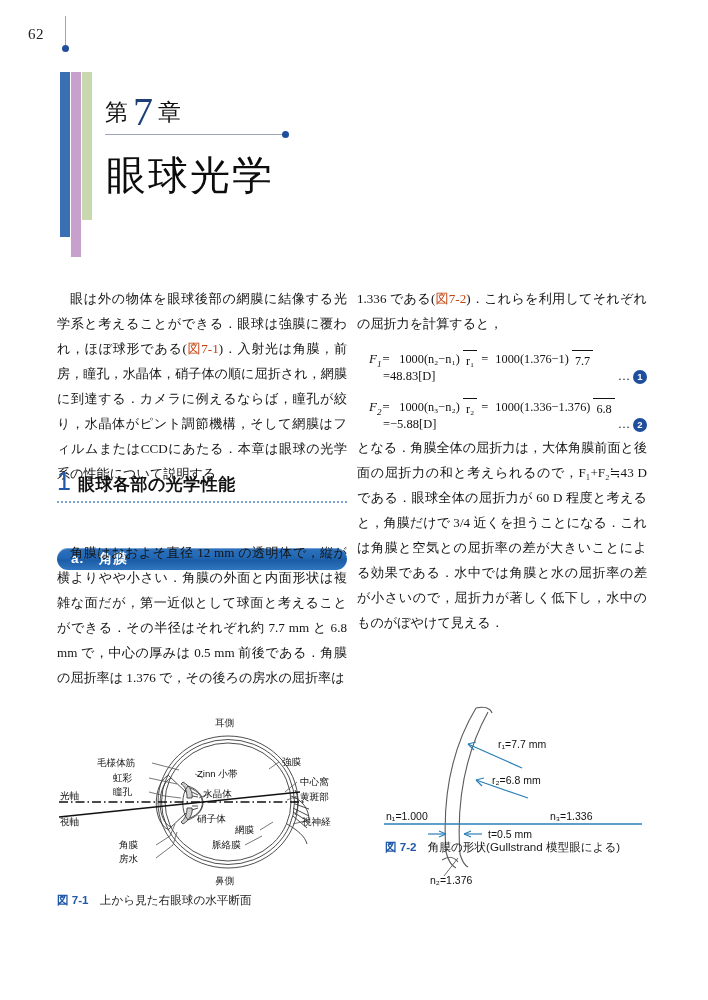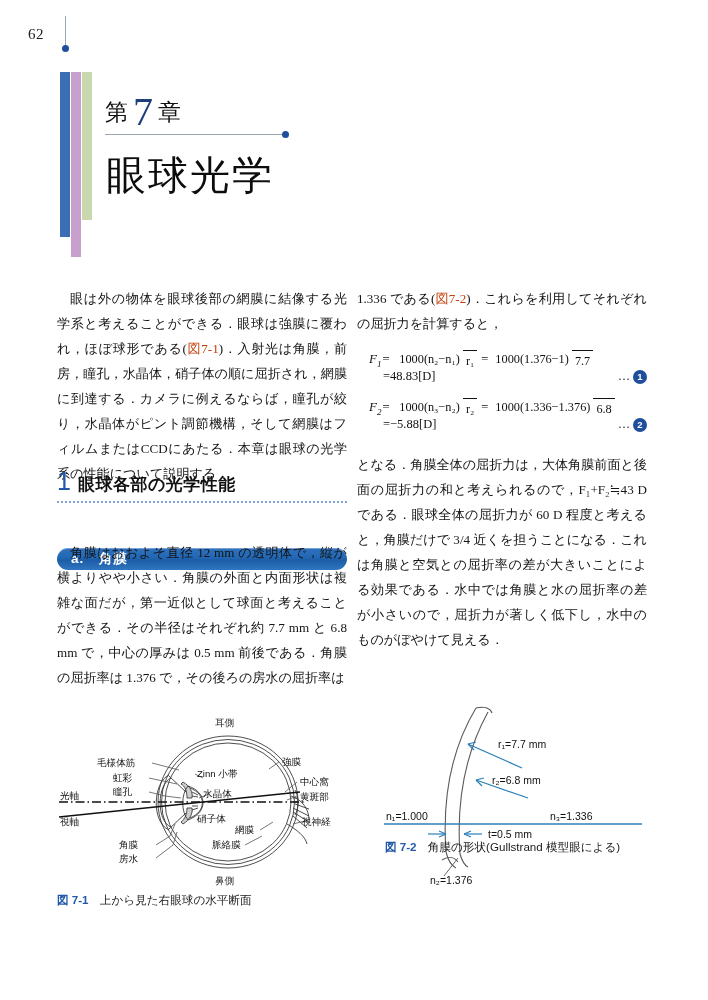--- a/index.html
+++ b/index.html
@@ -185,21 +185,21 @@
       </div>
       <div class="eq-second">
         <span>=−5.88[D]</span>
         <span class="eqtag">
           <span class="dots">…</span>
           <span class="circnum">2</span>
         </span>
       </div>
     </div>
 
-    <p class="para" style="margin-top:20px;">となる．角膜全体の屈折力は，大体角膜前面と後面の屈折力の和と考えられるので，F₁+F₂≒43 D である．眼球全体の屈折力が 60 D 程度と考えると，角膜だけで 3/4 近くを担うことになる．これは角膜と空気との屈折率の差が大きいことによる効果である．水中では角膜と水の屈折率の差が小さいので，屈折力が著しく低下し，水中のものがぼやけて見える．</p>
+    <p class="para" style="margin-top:3px;">となる．角膜全体の屈折力は，大体角膜前面と後面の屈折力の和と考えられるので，F₁+F₂≒43 D である．眼球全体の屈折力が 60 D 程度と考えると，角膜だけで 3/4 近くを担うことになる．これは角膜と空気との屈折率の差が大きいことによる効果である．水中では角膜と水の屈折率の差が小さいので，屈折力が著しく低下し，水中のものがぼやけて見える．</p>
   </div>
 
   <div class="fig fig1">
     <svg class="figsvg" width="292" height="178" viewBox="0 0 292 178">
       <g fill="none" stroke="#3a3a3a" stroke-width="0.9">
 
         <ellipse cx="171" cy="90" rx="70" ry="66"></ellipse>
         <ellipse cx="171" cy="90" rx="66.5" ry="62.5"></ellipse>
         <ellipse cx="171" cy="90" rx="63" ry="59"></ellipse>
 

